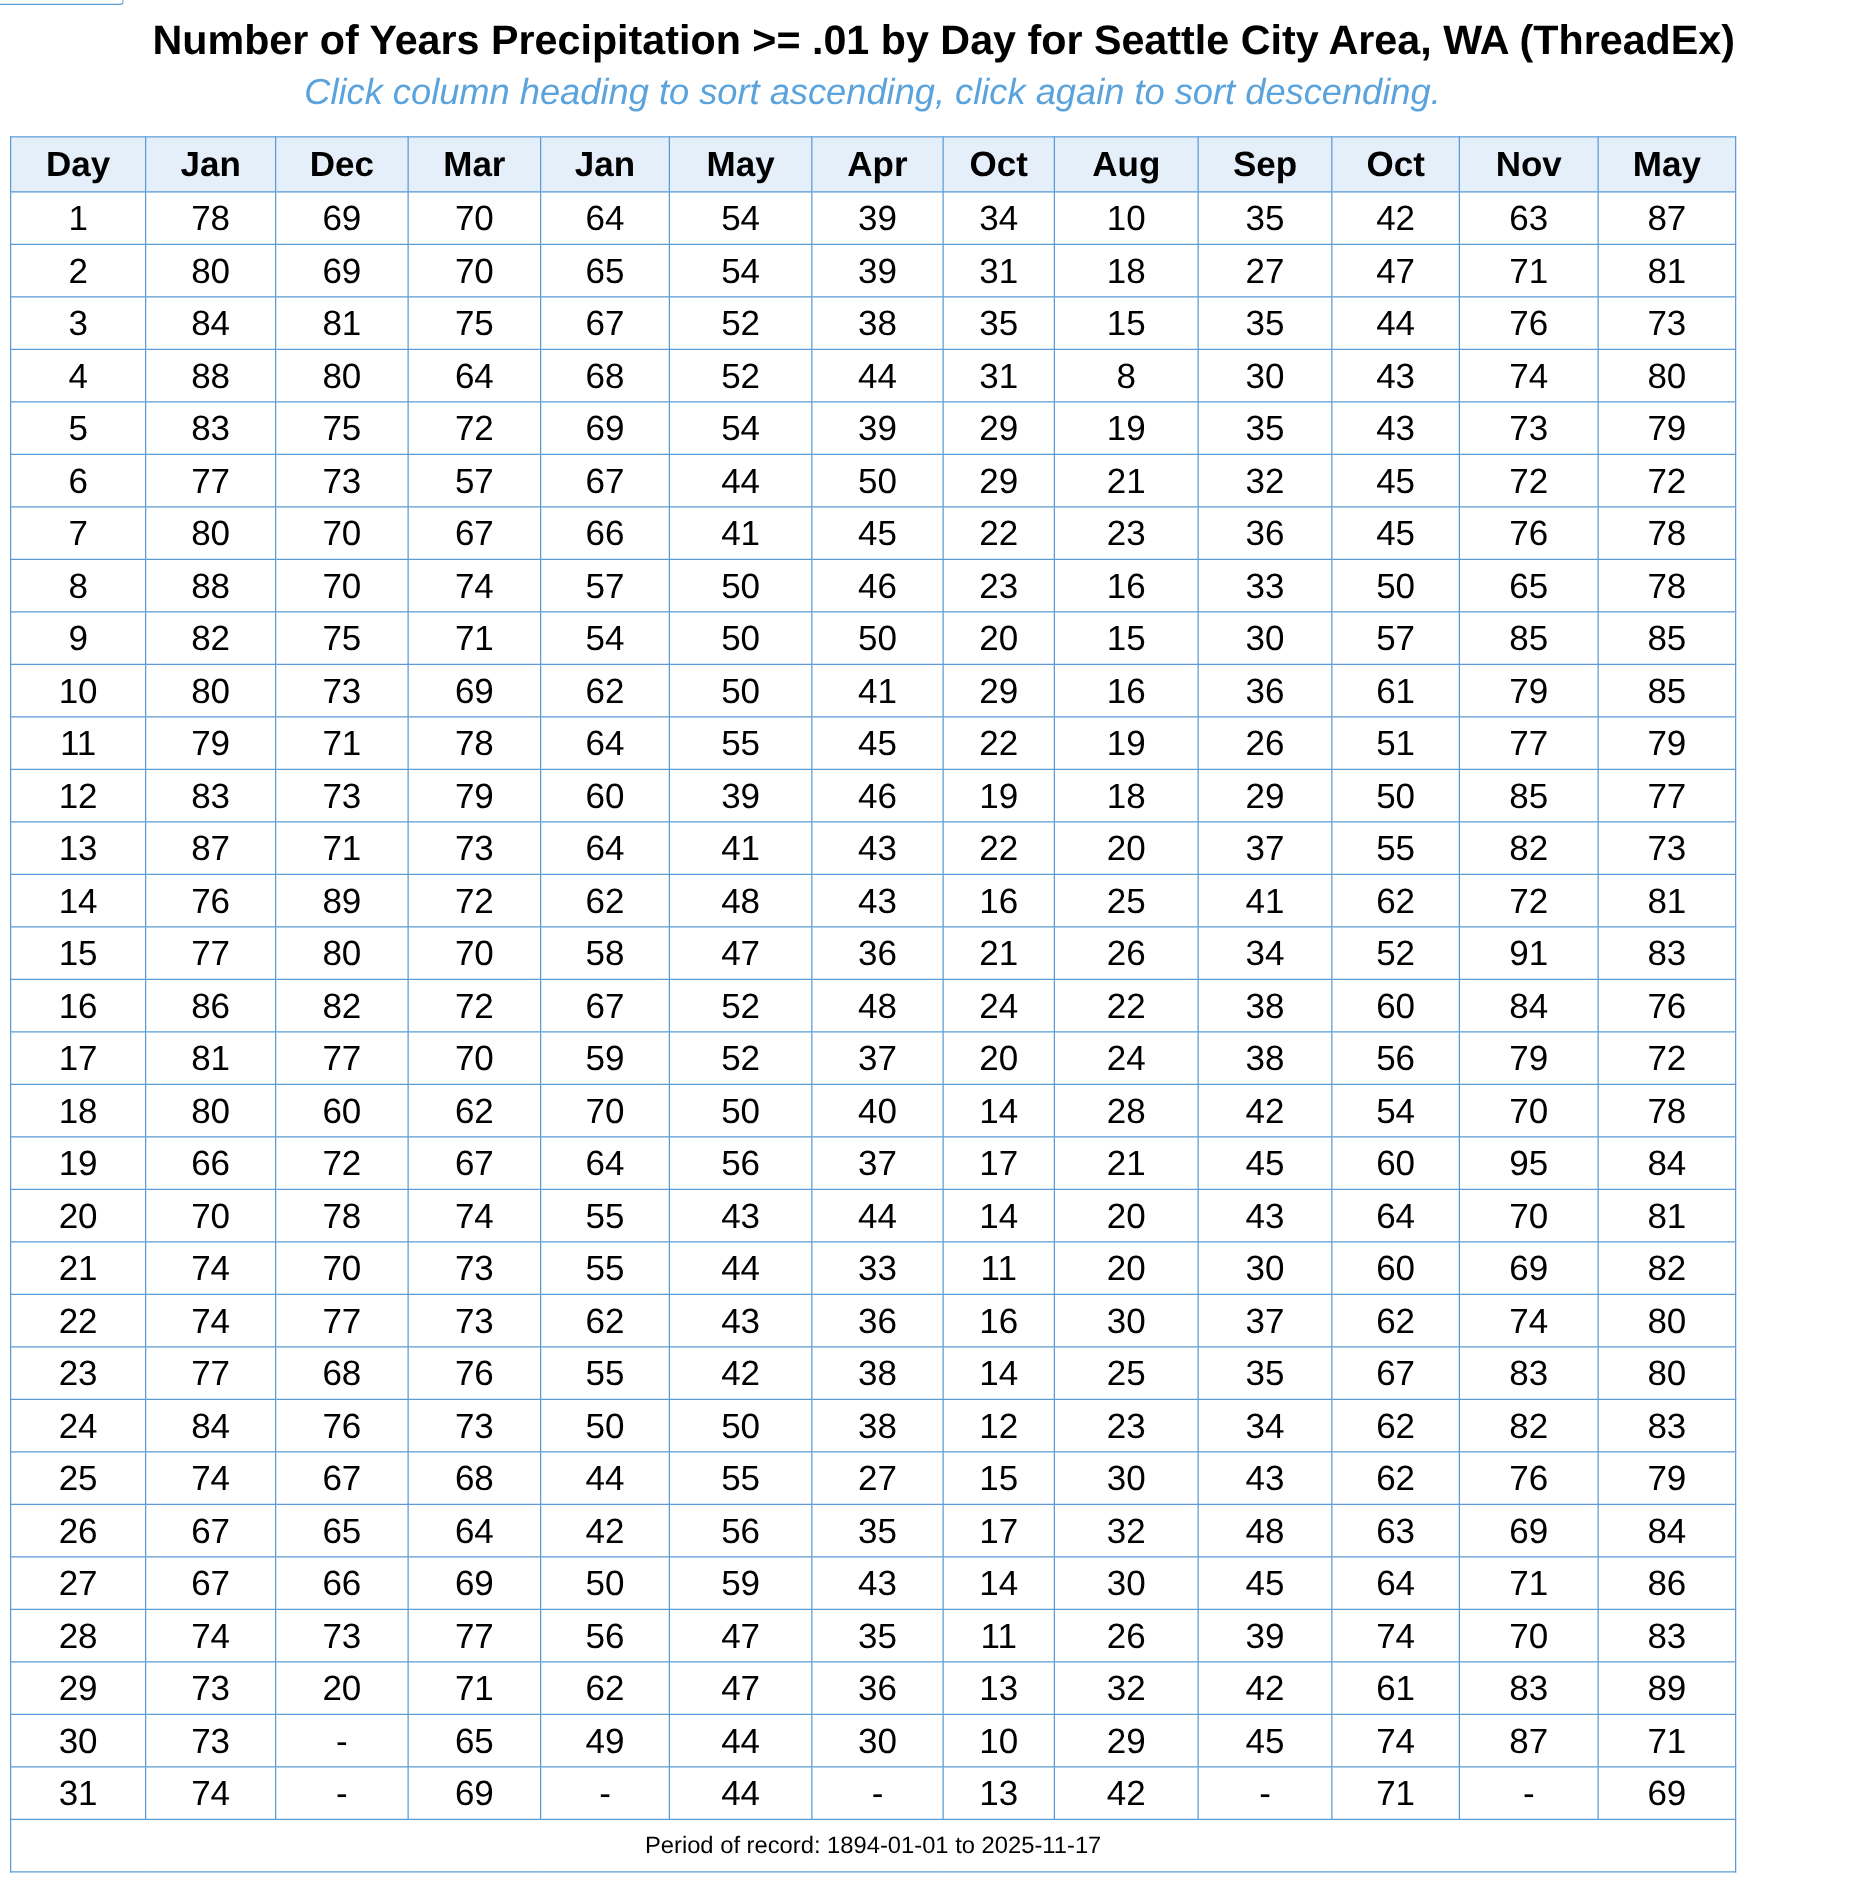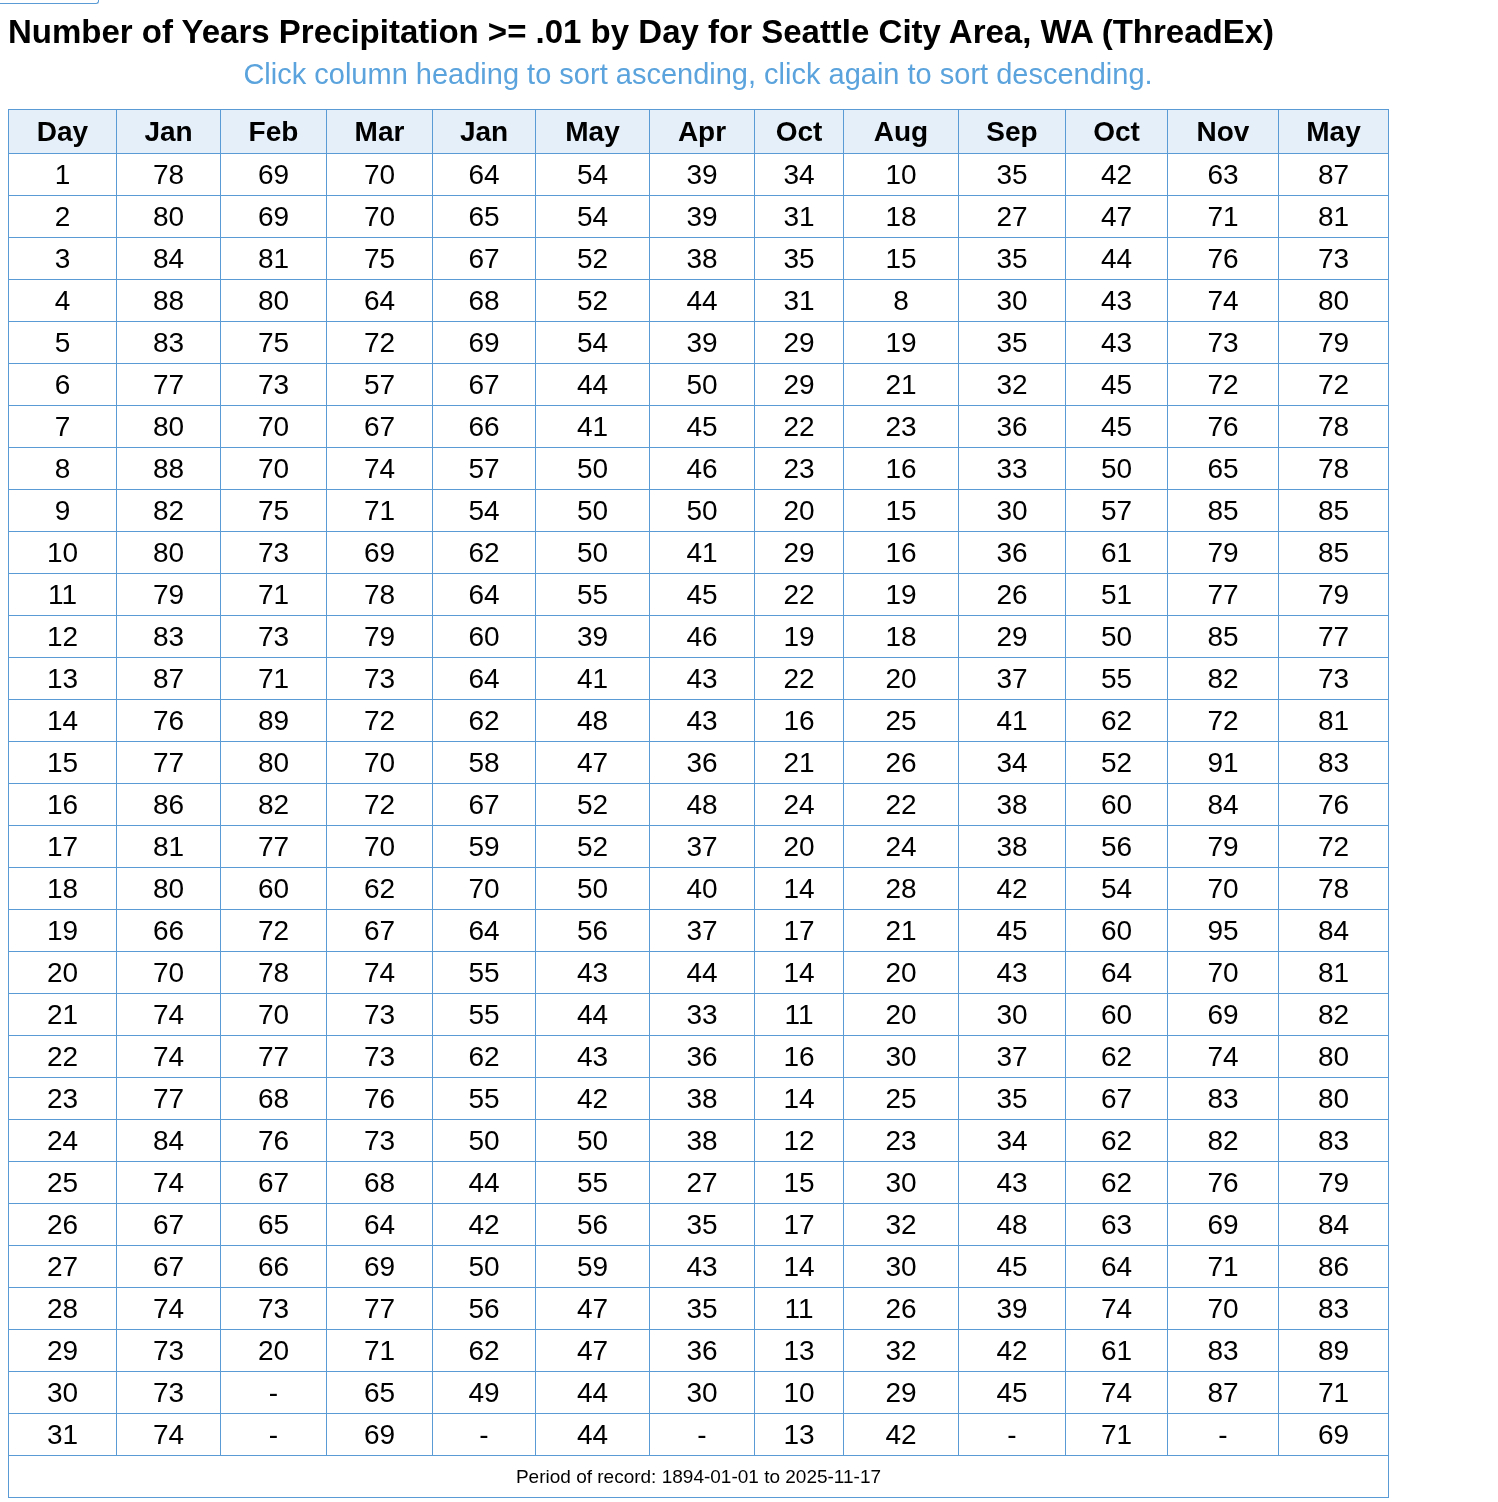--- a/index.html
+++ b/index.html
@@ -1,23 +1,23 @@
 <!DOCTYPE html>
 <html><head>
 <meta charset="utf-8">
 <style>
   html, body { margin: 0; padding: 0; background: #ffffff; }
   body { width: 1498px; height: 1502px; position: relative; overflow: hidden;
          font-family: "Liberation Sans", sans-serif; color: #000; }
   .top-tab { position: absolute; left: 0; top: 0; width: 98px; height: 3px;
              border-bottom: 1px solid #5b9bd5; border-right: 1px solid #5b9bd5; border-bottom-right-radius: 3px; }
-  .title { position: absolute; left: 8px; top: 12px; width: 1380px; text-align: left;
+  .title { position: absolute; left: 8px; top: 12px; width: 1380px; text-align: right;
            font-weight: bold; font-size: 33px; line-height: 40px; white-space: nowrap; }
   .subtitle { position: absolute; left: 8px; top: 56px; width: 1380px; text-align: center;
-              color: #5aa3dc; font-size: 29px; line-height: 36px; white-space: nowrap; }
+              color: #5aa3dc; font-size: 29px; line-height: 36px; white-space: nowrap; font-style: italic; }
   table.grid { position: absolute; left: 8px; top: 109px; border-collapse: collapse; table-layout: fixed; width: 1380px; padding-left: 32px; }
   table.grid th, table.grid td { border: 1px solid #5b9bd5; text-align: center; padding: 0; }
   table.grid th { background: #e4eff9; font-weight: bold; font-size: 28px; height: 43px; cursor: pointer; }
   table.grid td { font-size: 28px; height: 41px; }
   table.grid tfoot td { height: 41px; font-size: 19px; }
 </style>
 </head>
 <body>
 
 <div class="top-tab"></div>
@@ -37,21 +37,21 @@
     <col style="width:115px">
       <col style="width:107px">
       <col style="width:102px">
       <col style="width:111px">
       <col style="width:110px">
   </colgroup>
   <thead>
       <tr id="hdr">
         <th>Day</th>
         <th>Jan</th>
-        <th>Feb</th>
+        <th>Dec</th>
         <th>Mar</th>
         <th>Jan</th>
         <th>May</th>
         <th>Apr</th>
         <th>Oct</th>
         <th>Aug</th>
         <th>Sep</th>
         <th>Oct</th>
         <th>Nov</th>
         <th>May</th>

